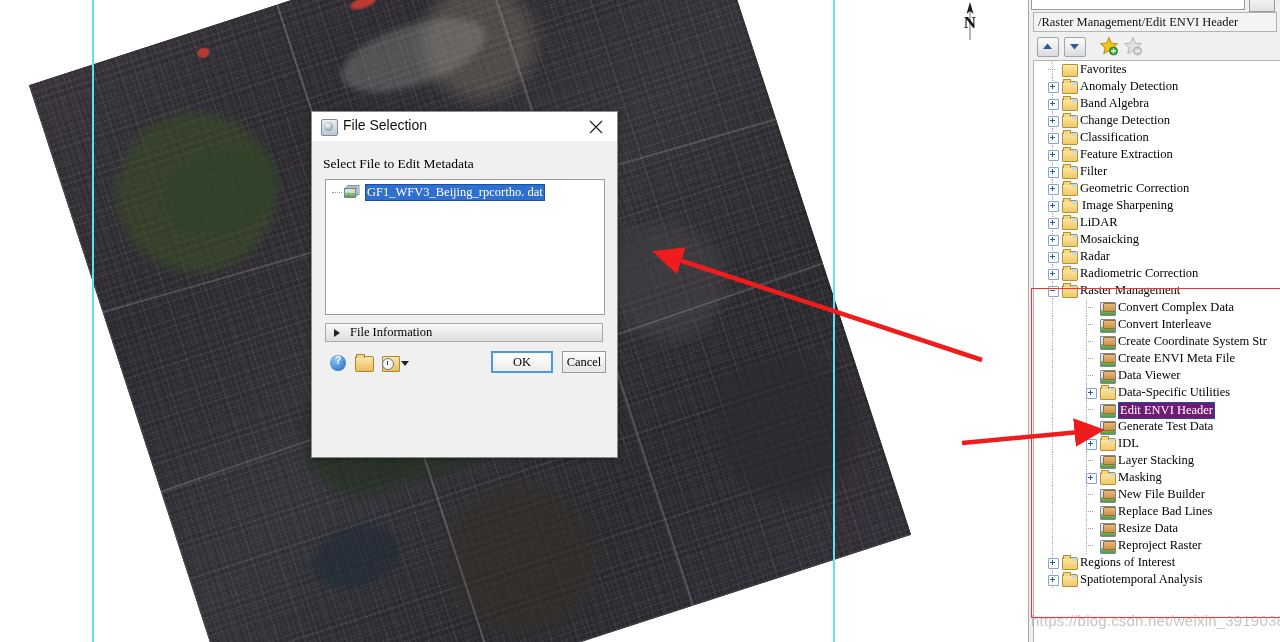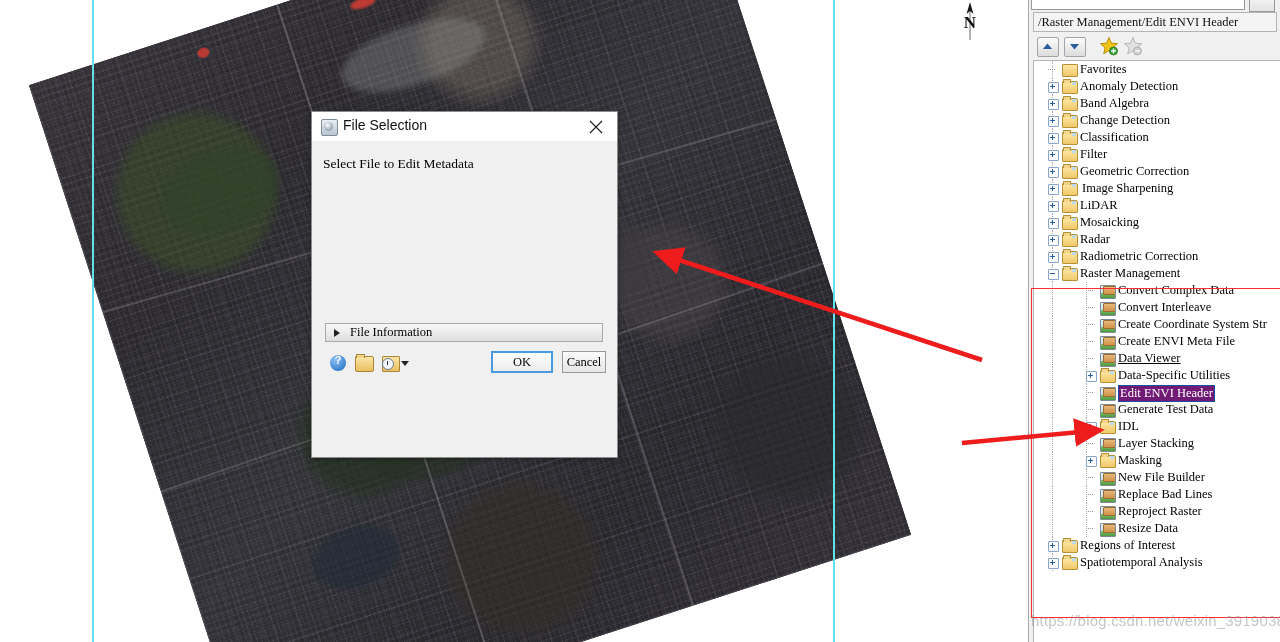--- a/index.html
+++ b/index.html
@@ -332,20 +332,31 @@
       </div>
       <div class="trow">
         <div class="vline" style="left: 18px;"></div>
         <div class="tog plus" style="left: 14px;"></div>
         <div class="ic" style="left: 28px;">
           <div class="folder">
             <div class="tab"></div>
             <div class="blue"></div>
           </div>
         </div>
+        <div class="lbl" style="left: 46px;">Feature Extraction</div>
+      </div>
+      <div class="trow">
+        <div class="vline" style="left: 18px;"></div>
+        <div class="tog plus" style="left: 14px;"></div>
+        <div class="ic" style="left: 28px;">
+          <div class="folder">
+            <div class="tab"></div>
+            <div class="blue"></div>
+          </div>
+        </div>
         <div class="lbl" style="left: 46px;">Filter</div>
       </div>
       <div class="trow">
         <div class="vline" style="left: 18px;"></div>
         <div class="tog plus" style="left: 14px;"></div>
         <div class="ic" style="left: 28px;">
           <div class="folder">
             <div class="tab"></div>
             <div class="blue"></div>
           </div>
@@ -474,21 +485,21 @@
         <div class="vline" style="left: 18px;"></div>
         <div class="vline" style="left: 52px;"></div>
         <div class="dash" style="left: 52px;"></div>
         <div class="ic" style="left: 66px;">
           <div class="toolicon">
             <div class="grass"></div>
             <div class="sun"></div>
             <div class="box"></div>
           </div>
         </div>
-        <div class="lbl" style="left: 84px; text-decoration: underline;">Data Viewer</div>
+        <div class="lbl" style="left: 84px;">Data Viewer</div>
       </div>
       <div class="trow">
         <div class="vline" style="left: 18px;"></div>
         <div class="vline" style="left: 52px;"></div>
         <div class="tog plus" style="left: 52px;"></div>
         <div class="ic" style="left: 66px;">
           <div class="folder">
             <div class="tab"></div>
             <div class="blue"></div>
           </div>
@@ -588,34 +599,34 @@
         <div class="vline" style="left: 18px;"></div>
         <div class="vline" style="left: 52px;"></div>
         <div class="dash" style="left: 52px;"></div>
         <div class="ic" style="left: 66px;">
           <div class="toolicon">
             <div class="grass"></div>
             <div class="sun"></div>
             <div class="box"></div>
           </div>
         </div>
+        <div class="lbl" style="left: 84px;">Resize Data</div>
+      </div>
+      <div class="trow">
+        <div class="vline" style="left: 18px;"></div>
+        <div class="vline" style="left: 52px;"></div>
+        <div class="dash" style="left: 52px;"></div>
+        <div class="ic" style="left: 66px;">
+          <div class="toolicon">
+            <div class="grass"></div>
+            <div class="sun"></div>
+            <div class="box"></div>
+          </div>
+        </div>
         <div class="lbl" style="left: 84px;">Reproject Raster</div>
-      </div>
-      <div class="trow">
-        <div class="vline" style="left: 18px;"></div>
-        <div class="vline" style="left: 52px;"></div>
-        <div class="dash" style="left: 52px;"></div>
-        <div class="ic" style="left: 66px;">
-          <div class="toolicon">
-            <div class="grass"></div>
-            <div class="sun"></div>
-            <div class="box"></div>
-          </div>
-        </div>
-        <div class="lbl" style="left: 84px;">Resize Data</div>
       </div>
       <div class="trow">
         <div class="vline" style="left: 18px;"></div>
         <div class="tog plus" style="left: 14px;"></div>
         <div class="ic" style="left: 28px;">
           <div class="folder">
             <div class="tab"></div>
             <div class="blue"></div>
           </div>
         </div>
@@ -661,20 +672,34 @@
     <div id="dlg-close">
       <svg width="14" height="14" viewBox="0 0 14 14">
         <path d="M1 1 L13 13 M13 1 L1 13" stroke="#222" stroke-width="1.2"></path>
       </svg>
     </div>
   </div>
 
   <div id="dlg-body">
     <div id="dlg-prompt">Select File to Edit Metadata</div>
 
+    <div id="dlg-list">
+      <div class="item">
+        <div class="dash"></div>
+        <svg class="fileic" viewBox="0 0 16 13">
+          <rect x="4" y="0.5" width="11" height="9" fill="#dfe9f2" stroke="#6f7d8a" stroke-width=".8"></rect>
+          <rect x="2" y="2" width="11" height="9" fill="#e8f0f7" stroke="#6f7d8a" stroke-width=".8"></rect>
+          <rect x="0.5" y="3.5" width="11" height="9" fill="#cfe3f4" stroke="#5d6b78" stroke-width=".8"></rect>
+          <rect x="1.2" y="8.2" width="9.6" height="3.8" fill="#5ea14c"></rect>
+          <path d="M1.2 10 L4 6.6 L6.2 9.4 L8.2 7.4 L10.8 10.6 Z" fill="#8ac06f"></path>
+          <circle cx="9" cy="5.6" r="1.4" fill="#f5da6d"></circle>
+        </svg>
+        <div class="name">GF1_WFV3_Beijing_rpcortho. dat</div>
+      </div>
+    </div>
 
     <div id="fileinfo">
       <div class="tri"></div>
       <div class="txt">File Information</div>
     </div>
 
     <div id="dlg-tools">
       <div class="helpic">
           <span>?</span>
         </div>

